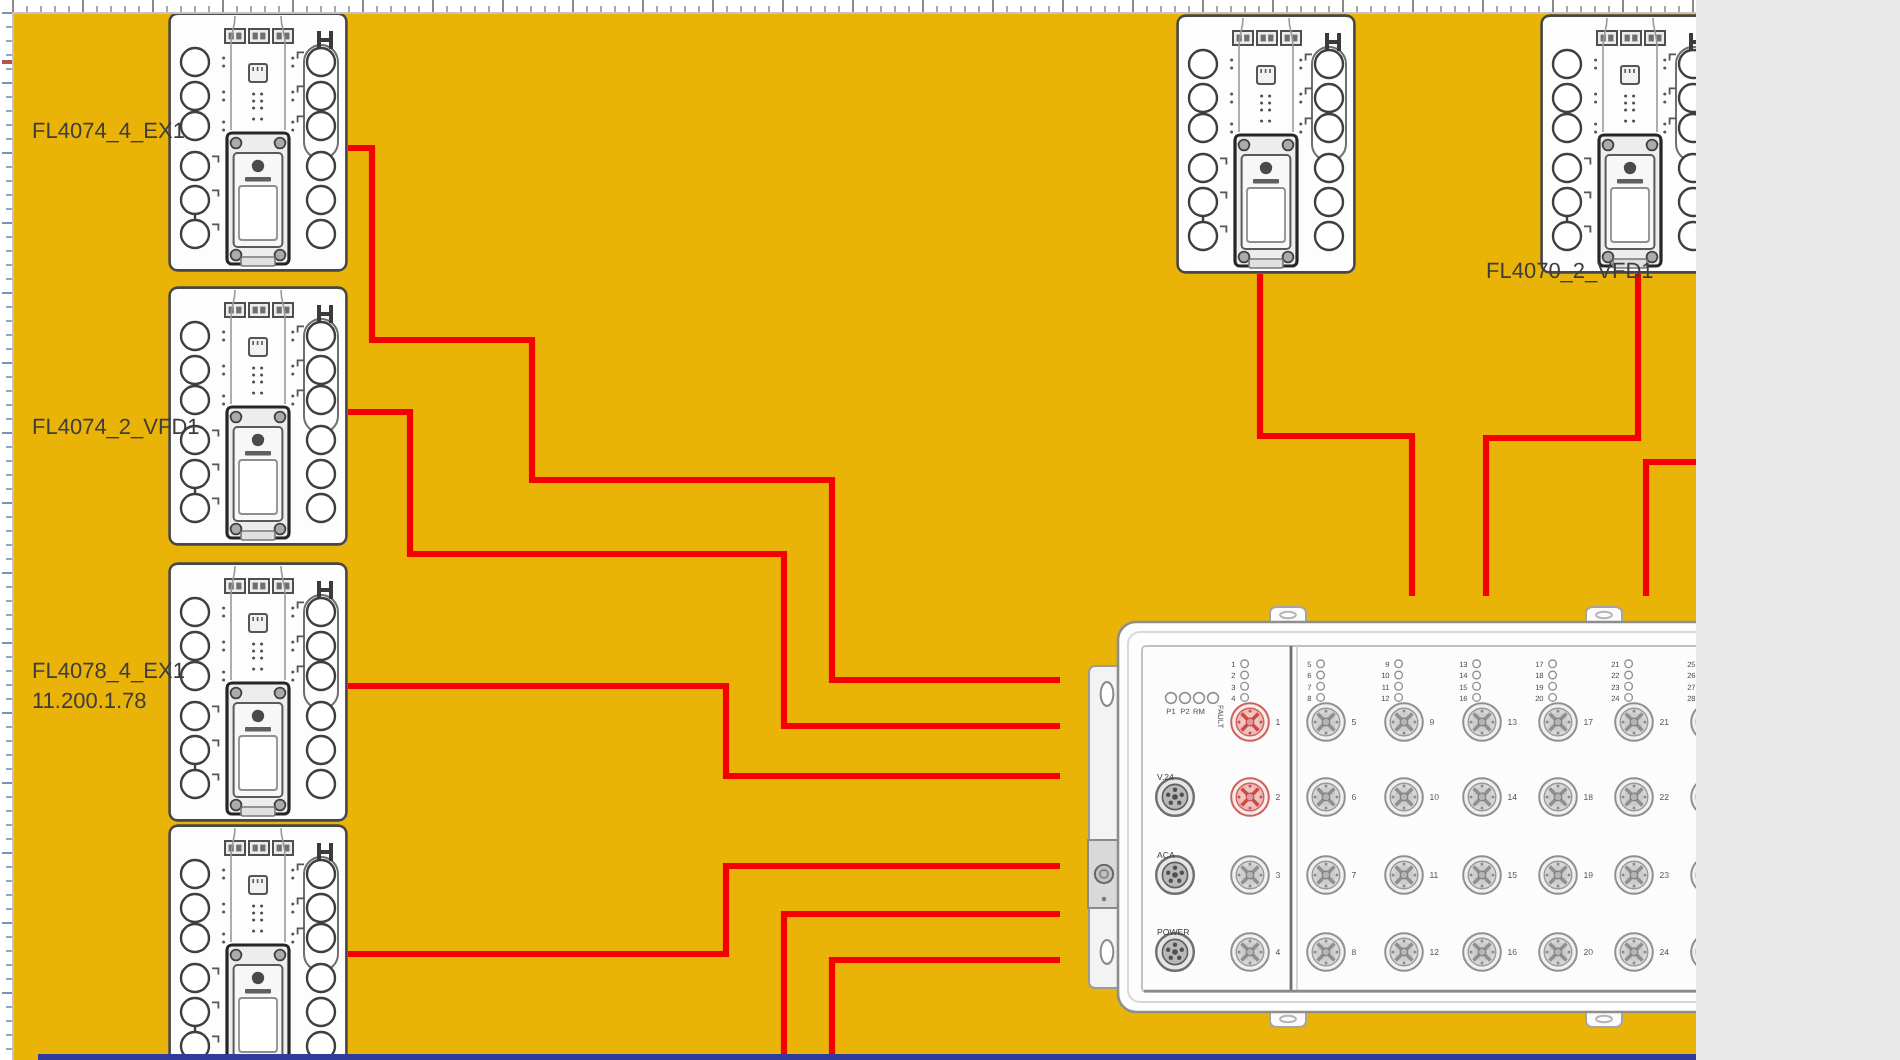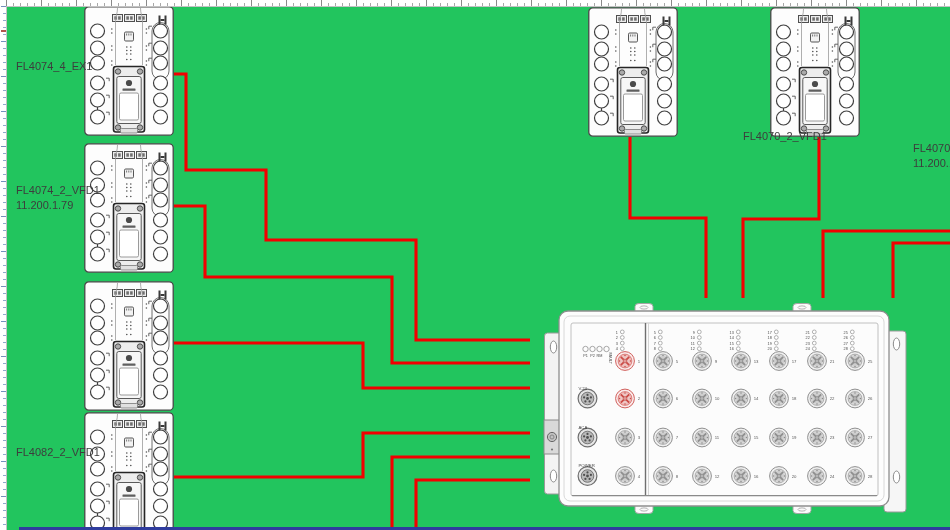--- a/index.html
+++ b/index.html
@@ -1,16 +1,16 @@
 <!DOCTYPE html>
 <html><head>
 <meta charset="utf-8">
 <style>
   html,body{margin:0;padding:0;background:#e8e8e8;}
-  #stage{position:relative;width:950px;height:530px;background:#22c55e;overflow:hidden;
+  #stage{position:relative;width:848px;height:530px;background:#eab308;overflow:hidden;
          font-family:"Liberation Sans",sans-serif;}
   .ruler-top{position:absolute;left:6px;top:0;right:0;height:6px;background-color:#ffffff;
     border-bottom:1px solid #c3c3c3;
     background-image:repeating-linear-gradient(90deg,#8a8a8a 0 1px,transparent 1px 35px),
                      repeating-linear-gradient(90deg,#a8a8a8 0 1px,transparent 1px 7px);
     background-size:100% 6px,100% 3px;background-position:left bottom,left bottom;background-repeat:no-repeat;}
   .ruler-left{position:absolute;left:0;top:6px;bottom:0;width:6px;background-color:#ffffff;
     border-right:1px solid #c3c3c3;
     background-image:linear-gradient(#b2564d,#b2564d),
                      repeating-linear-gradient(180deg,#7591bd 0 1px,transparent 1px 35px),
@@ -361,26 +361,28 @@
       </g>
   </svg>
 
   <div class="ruler-top"></div>
   <div class="ruler-left"></div>
   <div class="corner"></div>
 
   <div class="dev-label" style="left:16px;top:59px">
     <div>FL4074_4_EX1</div>
   </div>
-  <div class="dev-label" style="left:16px;top:183px">
+  <div class="dev-label" style="left:16px;top:207px">
     <div>FL4074_2_VFD1</div>
-    <div>11.200.1.79</div>
+  </div>
+  <div class="dev-label" style="left:16px;top:329px">
+    <div>FL4078_4_EX1</div>
+    <div>11.200.1.78</div>
   </div>
   <div class="dev-label" style="left:16px;top:445px">
-    <div>FL4082_2_VFD1</div>
   </div>
   <div class="dev-label" style="left:563px;top:141px">
   </div>
   <div class="dev-label" style="left:743px;top:129px">
     <div>FL4070_2_VFD1</div>
   </div>
   <div class="dev-label" style="left:913px;top:141px">
     <div>FL4070_4</div>
     <div>11.200.1.</div>
   </div>

